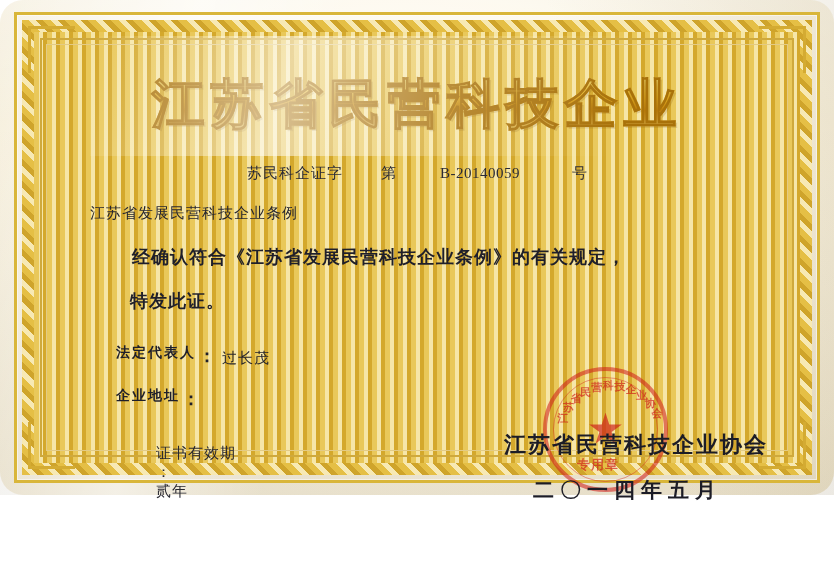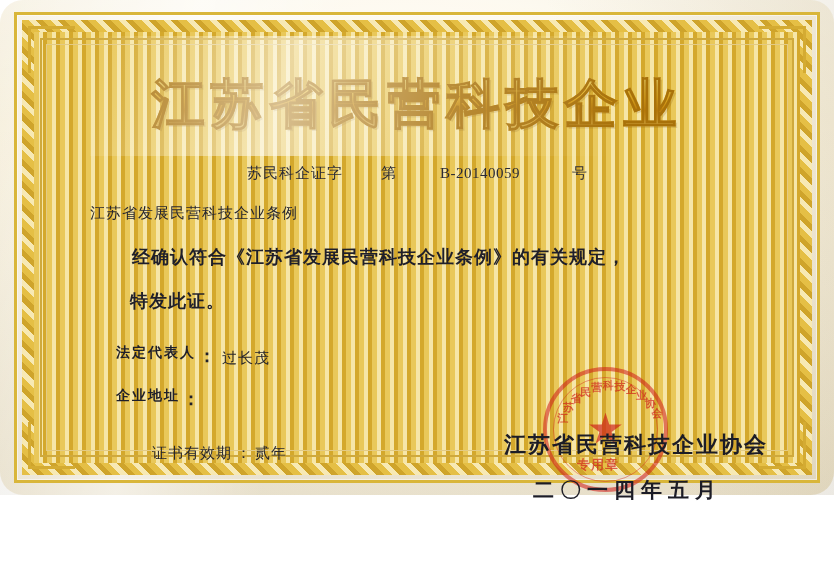--- a/index.html
+++ b/index.html
@@ -213,20 +213,21 @@
   .field-addr  { left: 60px;  top: 335px; }
 
   .field-valid {
     position: absolute;
     left: 96px;
     top: 392px;
     display: flex;
     align-items: baseline;
     font-family: "DejaVu Serif", "Liberation Serif", serif;
     color: #26262f;
+    flex-direction: column;
   }
   .field-valid .vlabel { font-size: 15px; letter-spacing: 1px; }
   .field-valid .vcolon { font-size: 15px; margin: 0 4px; }
   .field-valid .vvalue { font-size: 15px; letter-spacing: 1px; }
 
   
   .issuer {
     position: absolute;
     right: 10px;
     top: 378px;

